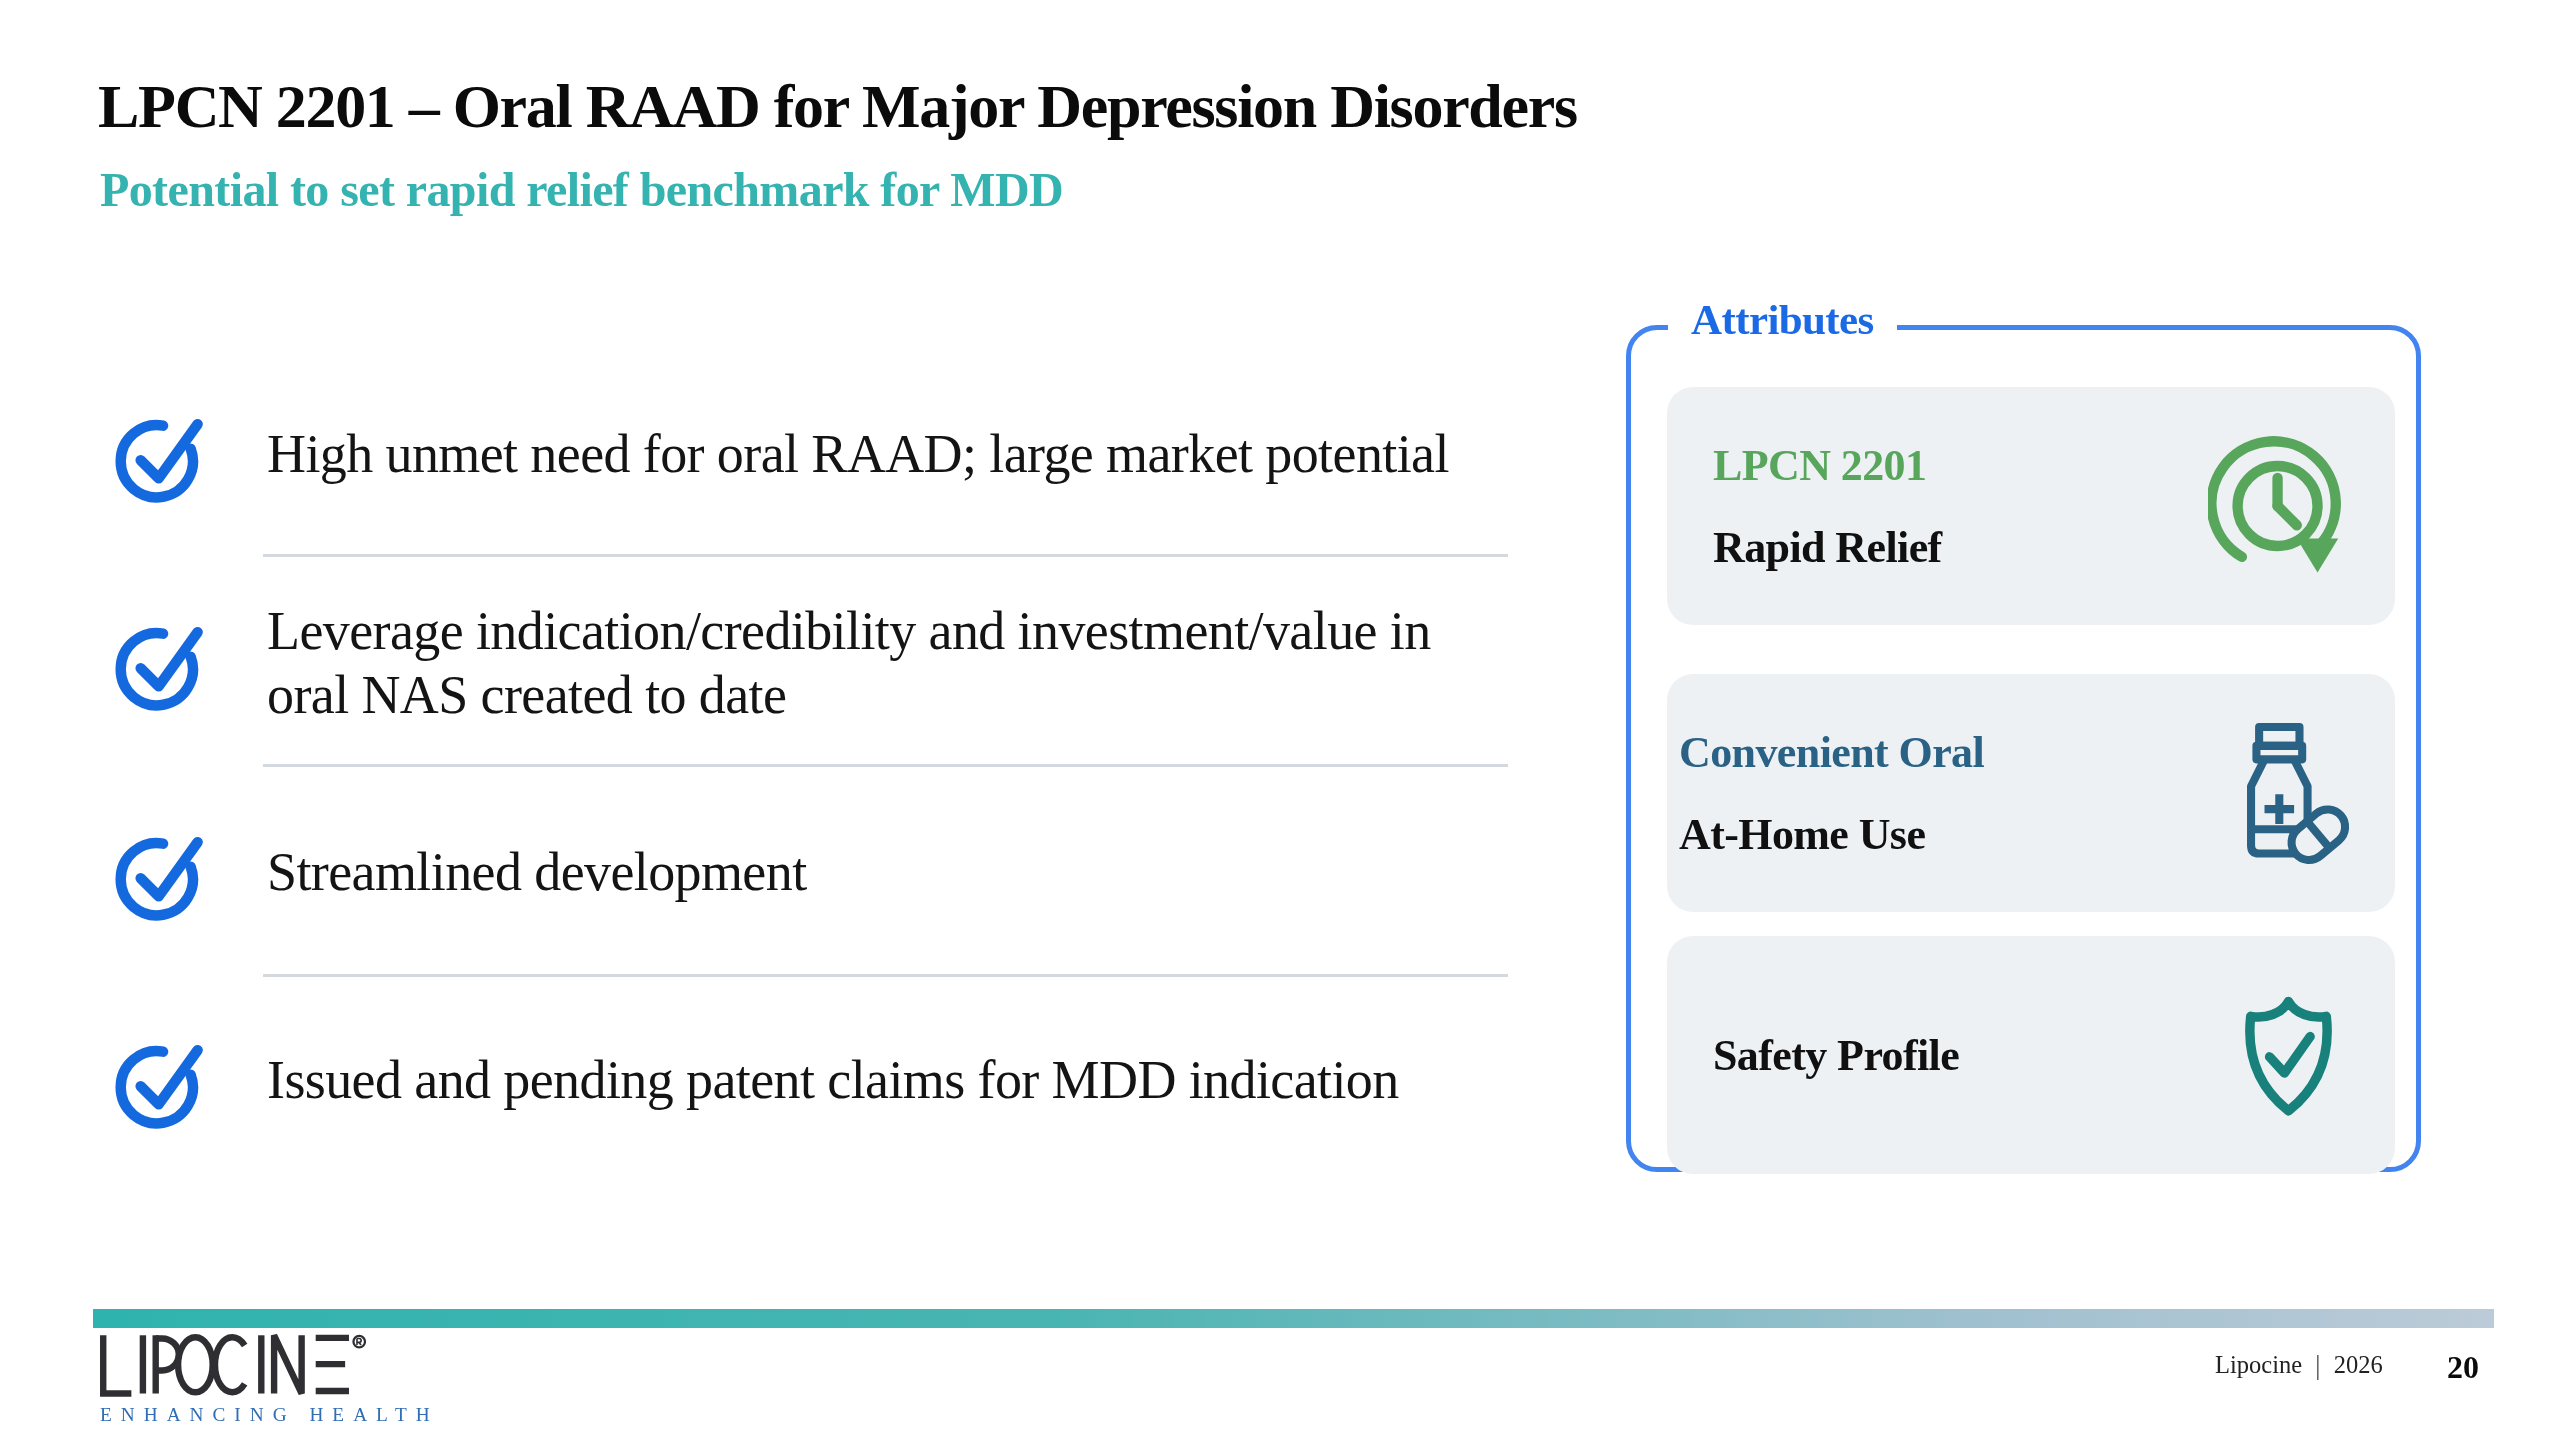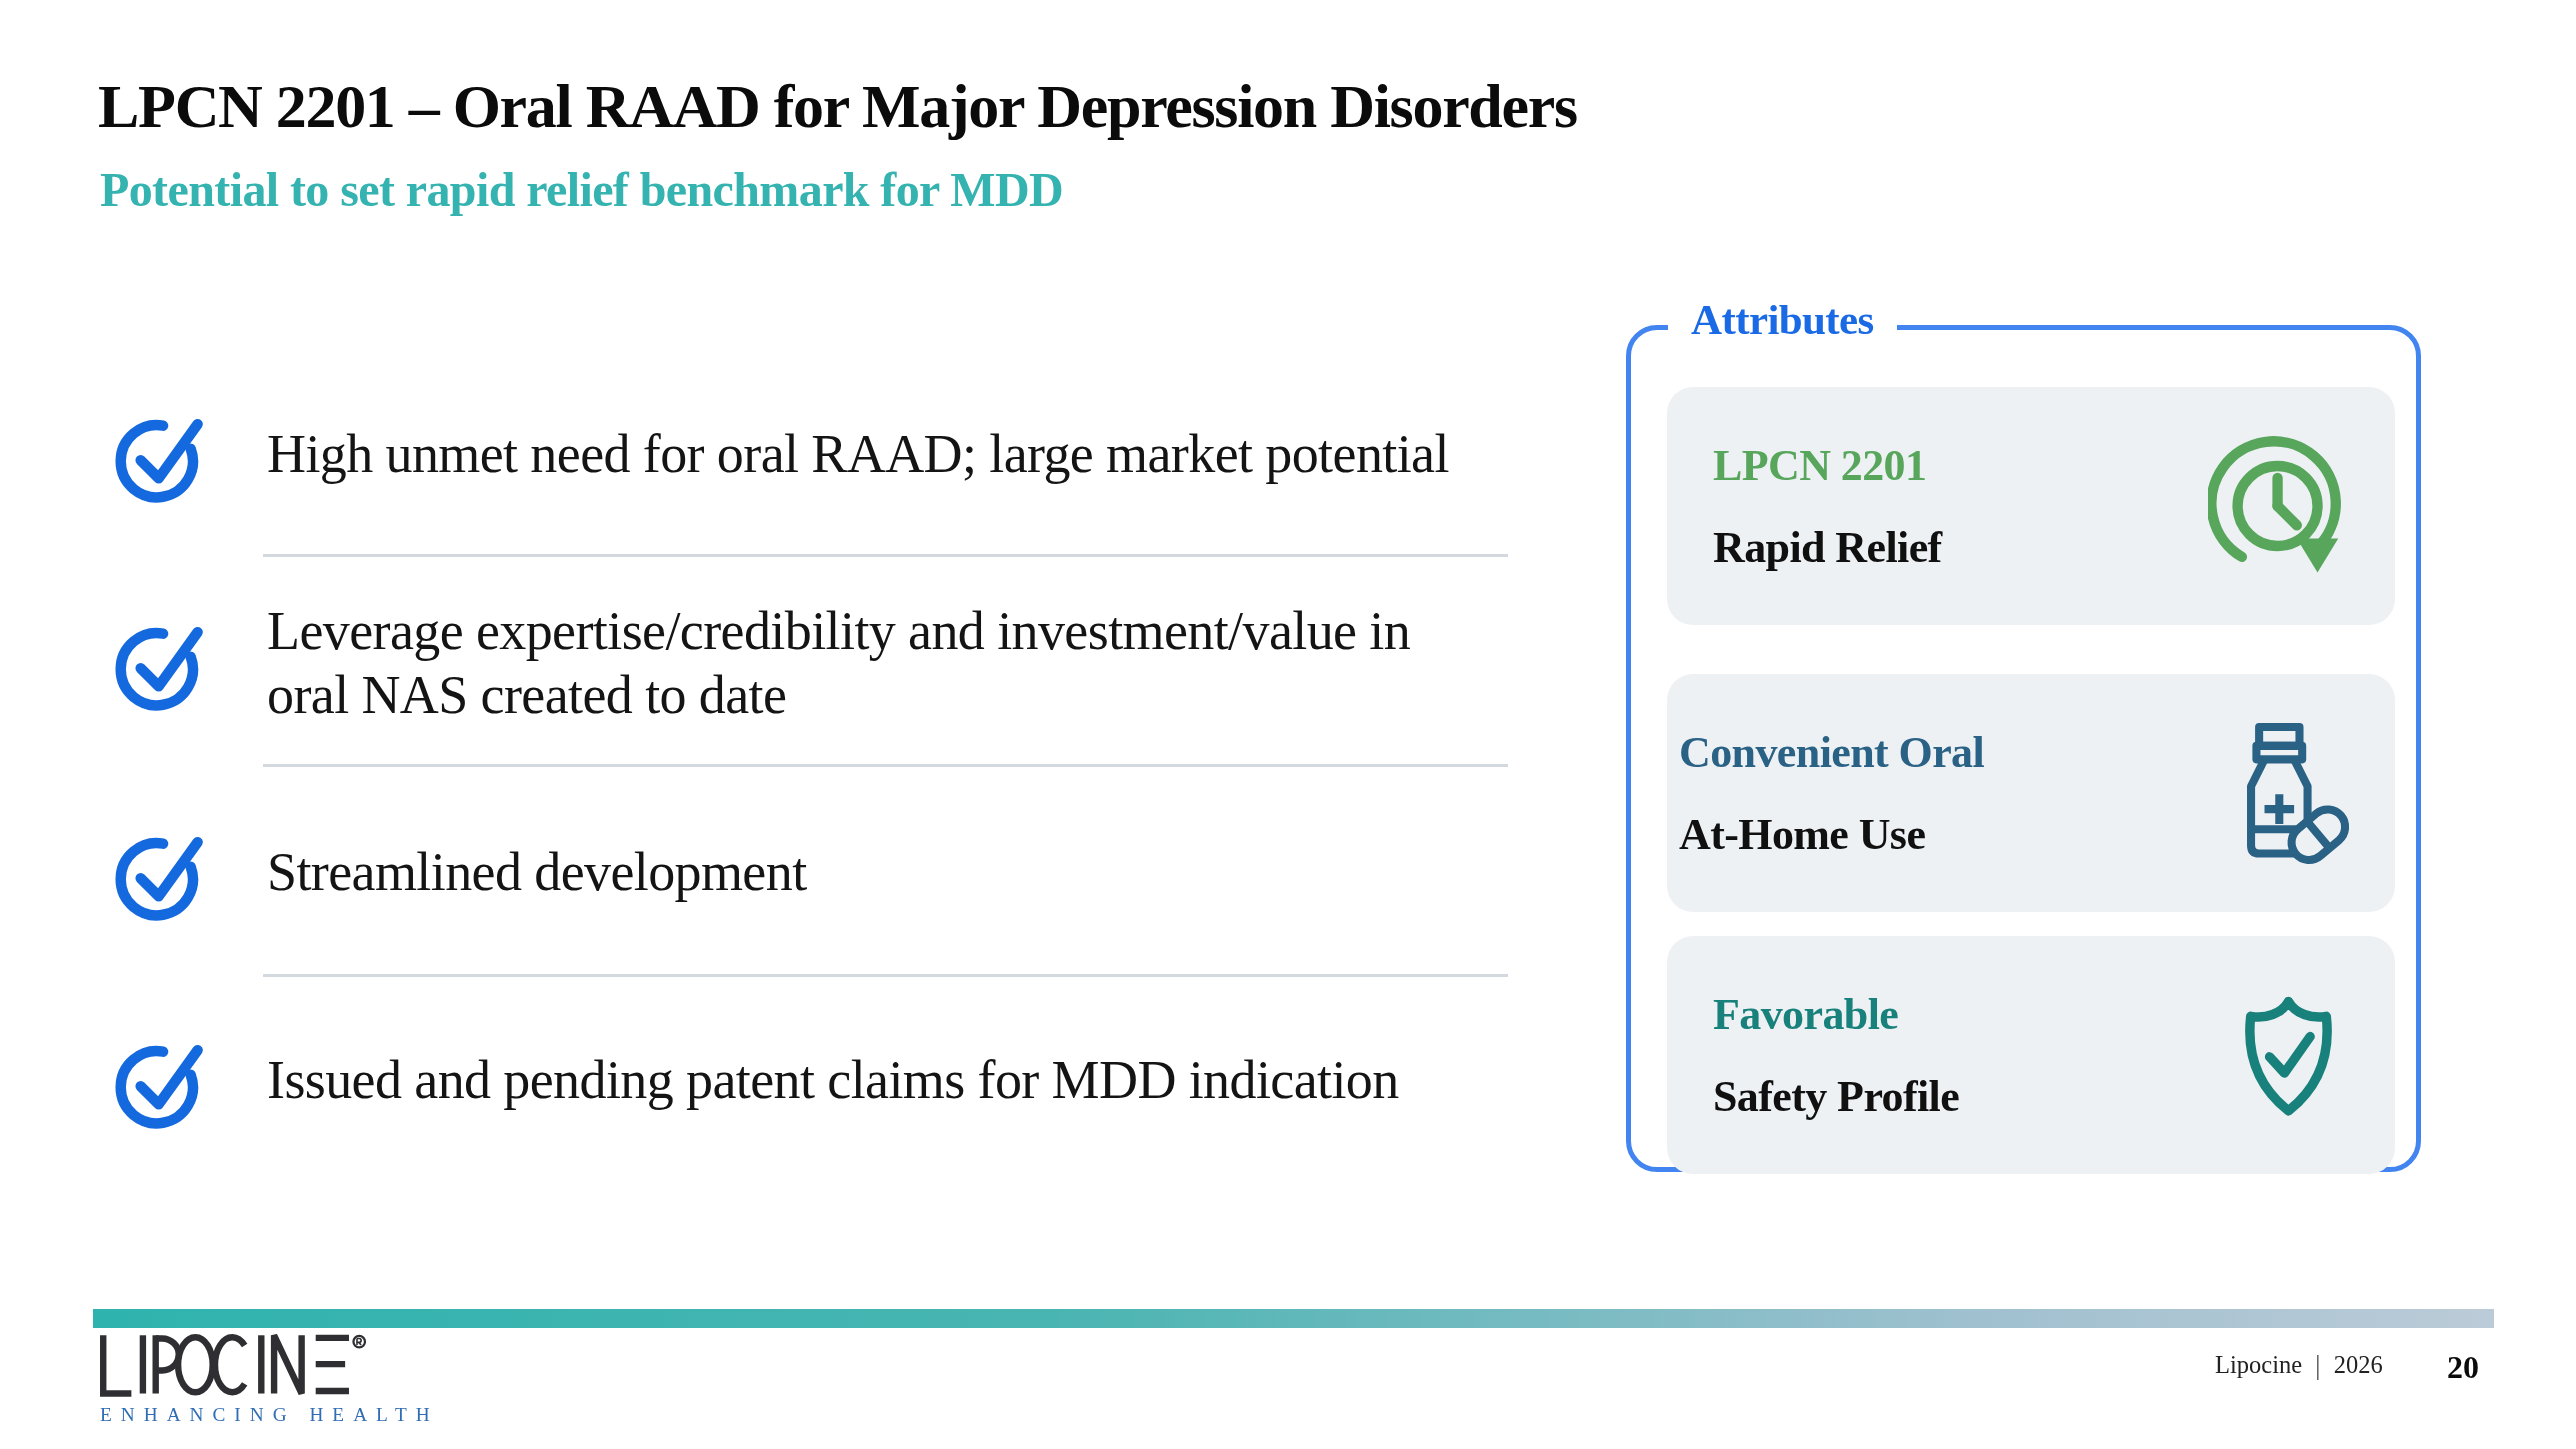--- a/index.html
+++ b/index.html
@@ -72,21 +72,21 @@
     </div>
   </div>
   <div class="divider div1"></div>
 
   <div class="check-row row2">
     <svg class="check-icon" viewBox="0 0 100 100">
       <path d="M 79.7 43 A 38 38 0 1 1 50.6 18.6" fill="none" stroke="#1569df" stroke-width="11" stroke-linecap="round"></path>
       <path d="M 27 55 L 46 74 L 87 17" fill="none" stroke="#1569df" stroke-width="11" stroke-linecap="round" stroke-linejoin="round"></path>
     </svg>
     <div class="check-text">
-      <span>Leverage expertise/credibility and investment/value in</span>
+      <span>Leverage indication/credibility and investment/value in</span>
       <span>oral NAS created to date</span>
     </div>
   </div>
   <div class="divider div2"></div>
 
   <div class="check-row row3">
     <svg class="check-icon" viewBox="0 0 100 100">
       <path d="M 79.7 43 A 38 38 0 1 1 50.6 18.6" fill="none" stroke="#1569df" stroke-width="11" stroke-linecap="round"></path>
       <path d="M 27 55 L 46 74 L 87 17" fill="none" stroke="#1569df" stroke-width="11" stroke-linecap="round" stroke-linejoin="round"></path>
     </svg>
@@ -138,21 +138,20 @@
         </g>
         <g transform="rotate(-40 82 86)">
           <rect x="60" y="73" width="44" height="26" rx="13" fill="#eef1f4" stroke="#2a6285" stroke-width="6"></rect>
           <line x1="82" y1="73" x2="82" y2="99" stroke="#2a6285" stroke-width="6"></line>
         </g>
       </svg>
     </div>
 
     <div class="card card3">
       <div class="card-text">
-        <div class="card-line1">Favorable</div>
         <div class="card-line2">Safety Profile</div>
       </div>
       <svg class="card-icon" width="135" height="135" viewBox="0 0 100 100">
         <path d="M50,10 C45,19 33,23 22,21 C19,48 26,72 50,91 C74,72 81,48 78,21 C67,23 55,19 50,10 Z" fill="none" stroke="#19817b" stroke-width="7" stroke-linejoin="round"></path>
         <path d="M36,51 L47,63 L66,36" fill="none" stroke="#19817b" stroke-width="7" stroke-linecap="round" stroke-linejoin="round"></path>
       </svg>
     </div>
   </div>
 
   <div class="footer-bar"></div>

